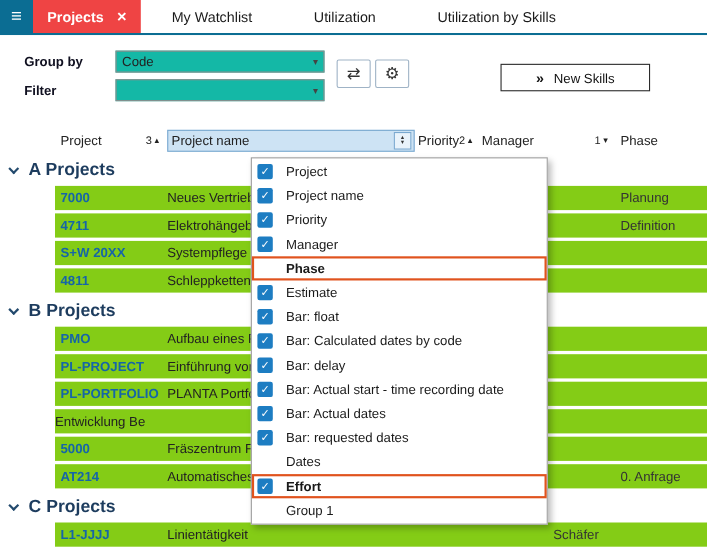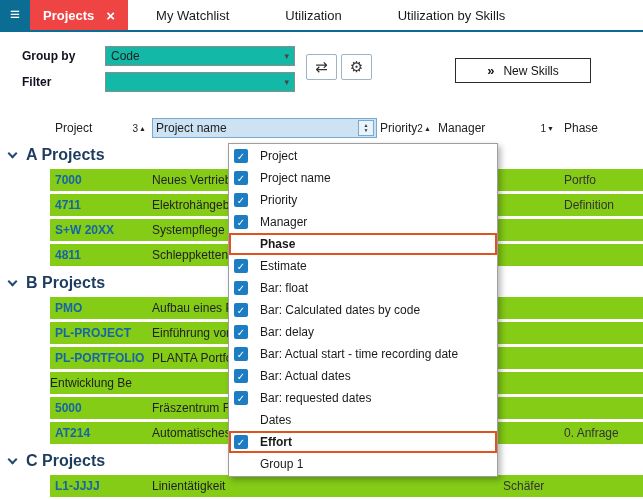--- a/index.html
+++ b/index.html
@@ -151,21 +151,21 @@
     <div id="grid-body">
         <div class="grow">
           <span class="chev"></span>
           <span class="glabel">A Projects</span>
         </div>
         <div class="row">
           <span class="cell c-code">7000</span>
           <span class="cell c-name">Neues Vertrieb</span>
           <span class="cell c-prio"></span>
           <span class="cell c-mgr"></span>
-          <span class="cell c-phase">Portfo</span>
+          <span class="cell c-phase">Planung</span>
         </div>
         <div class="row">
           <span class="cell c-code">4711</span>
           <span class="cell c-name">Elektrohängeb</span>
           <span class="cell c-prio"></span>
           <span class="cell c-mgr"></span>
           <span class="cell c-phase">Definition</span>
         </div>
         <div class="row">
           <span class="cell c-code">S+W 20XX</span>

